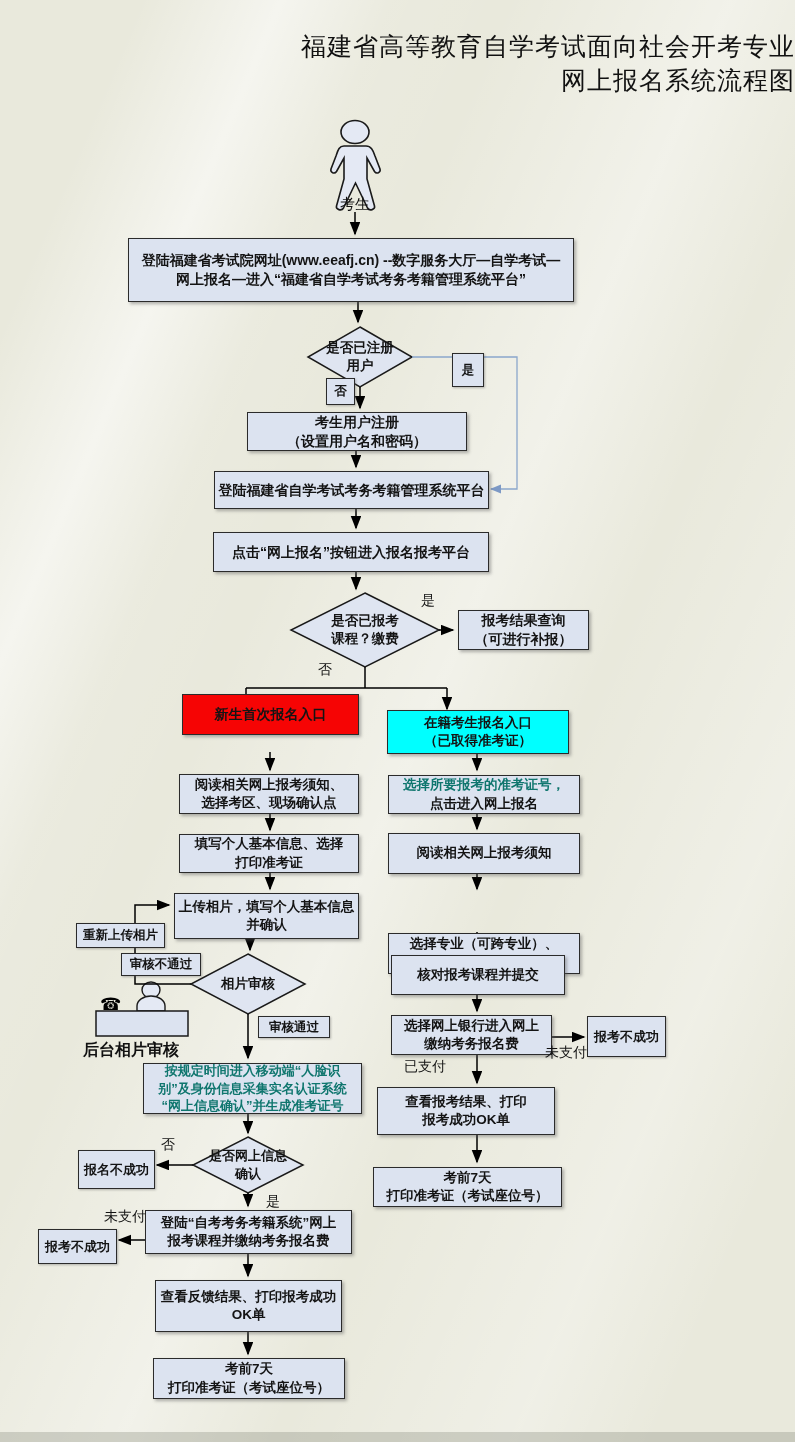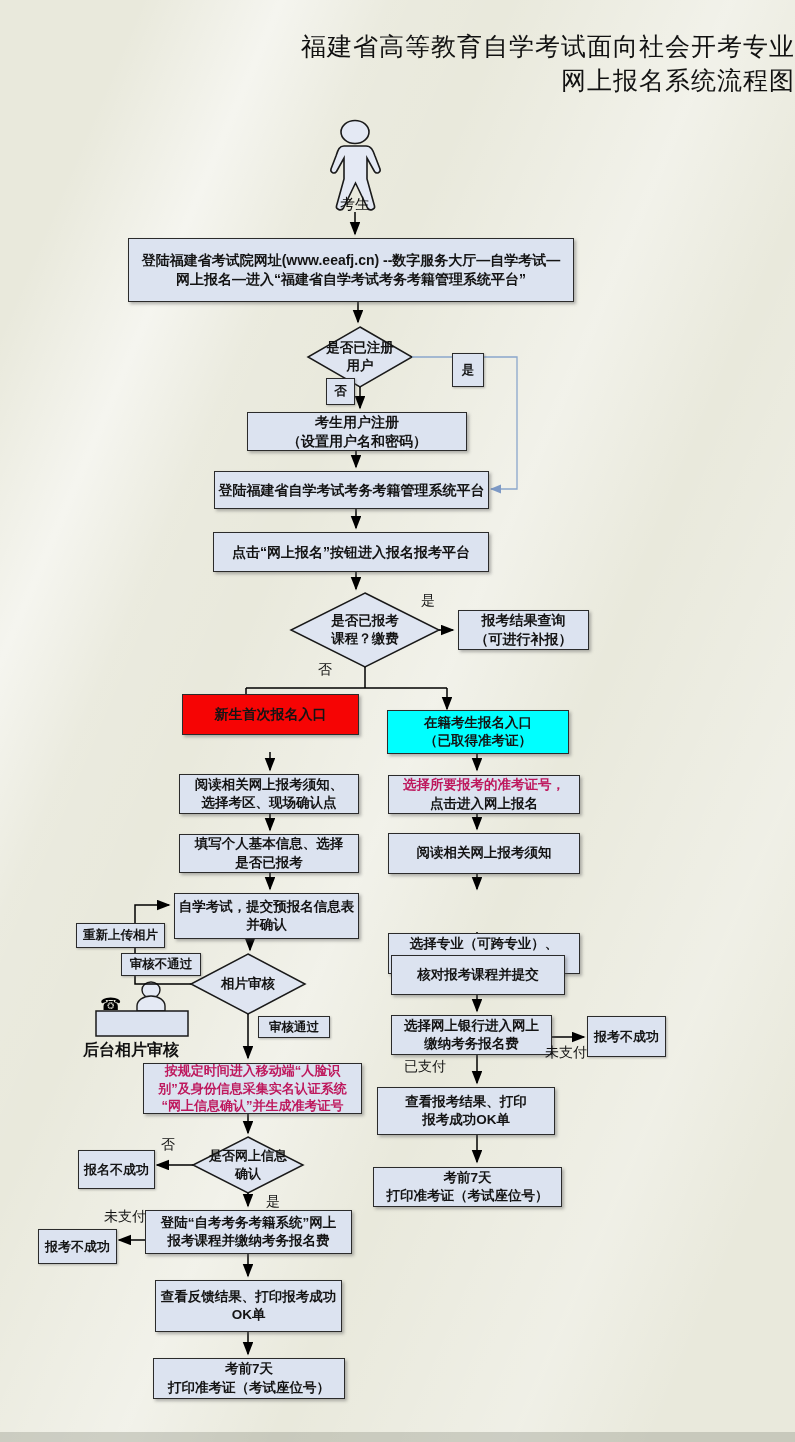--- a/index.html
+++ b/index.html
@@ -12,21 +12,21 @@
   }
   #stage::after{content:"";position:absolute;left:0;right:0;bottom:0;height:10px;background:rgba(140,142,130,.35);}
   .title{position:absolute;left:0;right:0;text-align:right;font-family:"Liberation Serif","DejaVu Serif",serif;font-size:25px;color:#111;letter-spacing:1px;z-index:2;}
   .box{position:absolute;z-index:2;background:#dce3f0;border:1.5px solid #2b2b2b;
        box-shadow:2px 2px 3px rgba(90,90,90,.45);
        display:flex;align-items:center;justify-content:center;text-align:center;
        white-space:pre-line;font-weight:bold;font-size:14px;line-height:1.35;color:#141414;}
   .box.sm{font-size:12.5px;border-width:1px;box-shadow:1px 1px 2px rgba(90,90,90,.4);}
   .red-box{background:#f60404;}
   .cyan-box{background:#00ffff;}
-  .alert{color:#be185d;}
+  .alert{color:#0f766e;}
   .lbl{position:absolute;z-index:2;font-weight:normal;font-size:14px;color:#111;white-space:nowrap;}
   .dmd{position:absolute;z-index:2;display:flex;align-items:center;justify-content:center;
        text-align:center;white-space:pre-line;font-weight:bold;font-size:13.5px;color:#141414;}
   svg.layer{position:absolute;left:0;top:0;z-index:1;}
   .cap{position:absolute;z-index:2;font-weight:bold;font-size:16px;color:#111;white-space:nowrap;}
 </style>
 </head>
 <body>
 
 <div id="stage">
@@ -120,22 +120,22 @@
   <div class="box" style="left:458px;top:610px;width:129px;height:38px;">报考结果查询
 （可进行补报）</div>
 
   <div class="box red-box" style="left:182px;top:694px;width:175px;height:39px;">新生首次报名入口</div>
   <div class="box cyan-box" style="left:387px;top:710px;width:180px;height:42px;font-size:13.5px;">在籍考生报名入口
 （已取得准考证）</div>
 
   <div class="box" style="left:179px;top:774px;width:178px;height:38px;font-size:13.5px;">阅读相关网上报考须知、
 选择考区、现场确认点</div>
   <div class="box" style="left:179px;top:834px;width:178px;height:37px;font-size:13.5px;">填写个人基本信息、选择
-是否已报考</div>
-  <div class="box" style="left:174px;top:893px;width:183px;height:44px;font-size:13.5px;">自学考试，提交预报名信息表
+打印准考证</div>
+  <div class="box" style="left:174px;top:893px;width:183px;height:44px;font-size:13.5px;">上传相片，填写个人基本信息
 并确认</div>
   <div class="box sm" style="left:76px;top:923px;width:87px;height:23px;">重新上传相片</div>
   <div class="box sm" style="left:121px;top:953px;width:78px;height:21px;">审核不通过</div>
   <div class="dmd" style="left:191px;top:954px;width:114px;height:60px;">相片审核</div>
   <div class="box sm" style="left:258px;top:1016px;width:70px;height:20px;">审核通过</div>
   <div class="cap" style="left:83px;top:1040px;">后台相片审核</div>
 
   <div class="box alert" style="left:143px;top:1063px;width:217px;height:49px;font-size:13px;">按规定时间进入移动端“人脸识
 别”及身份信息采集实名认证系统
 “网上信息确认”并生成准考证号</div>

